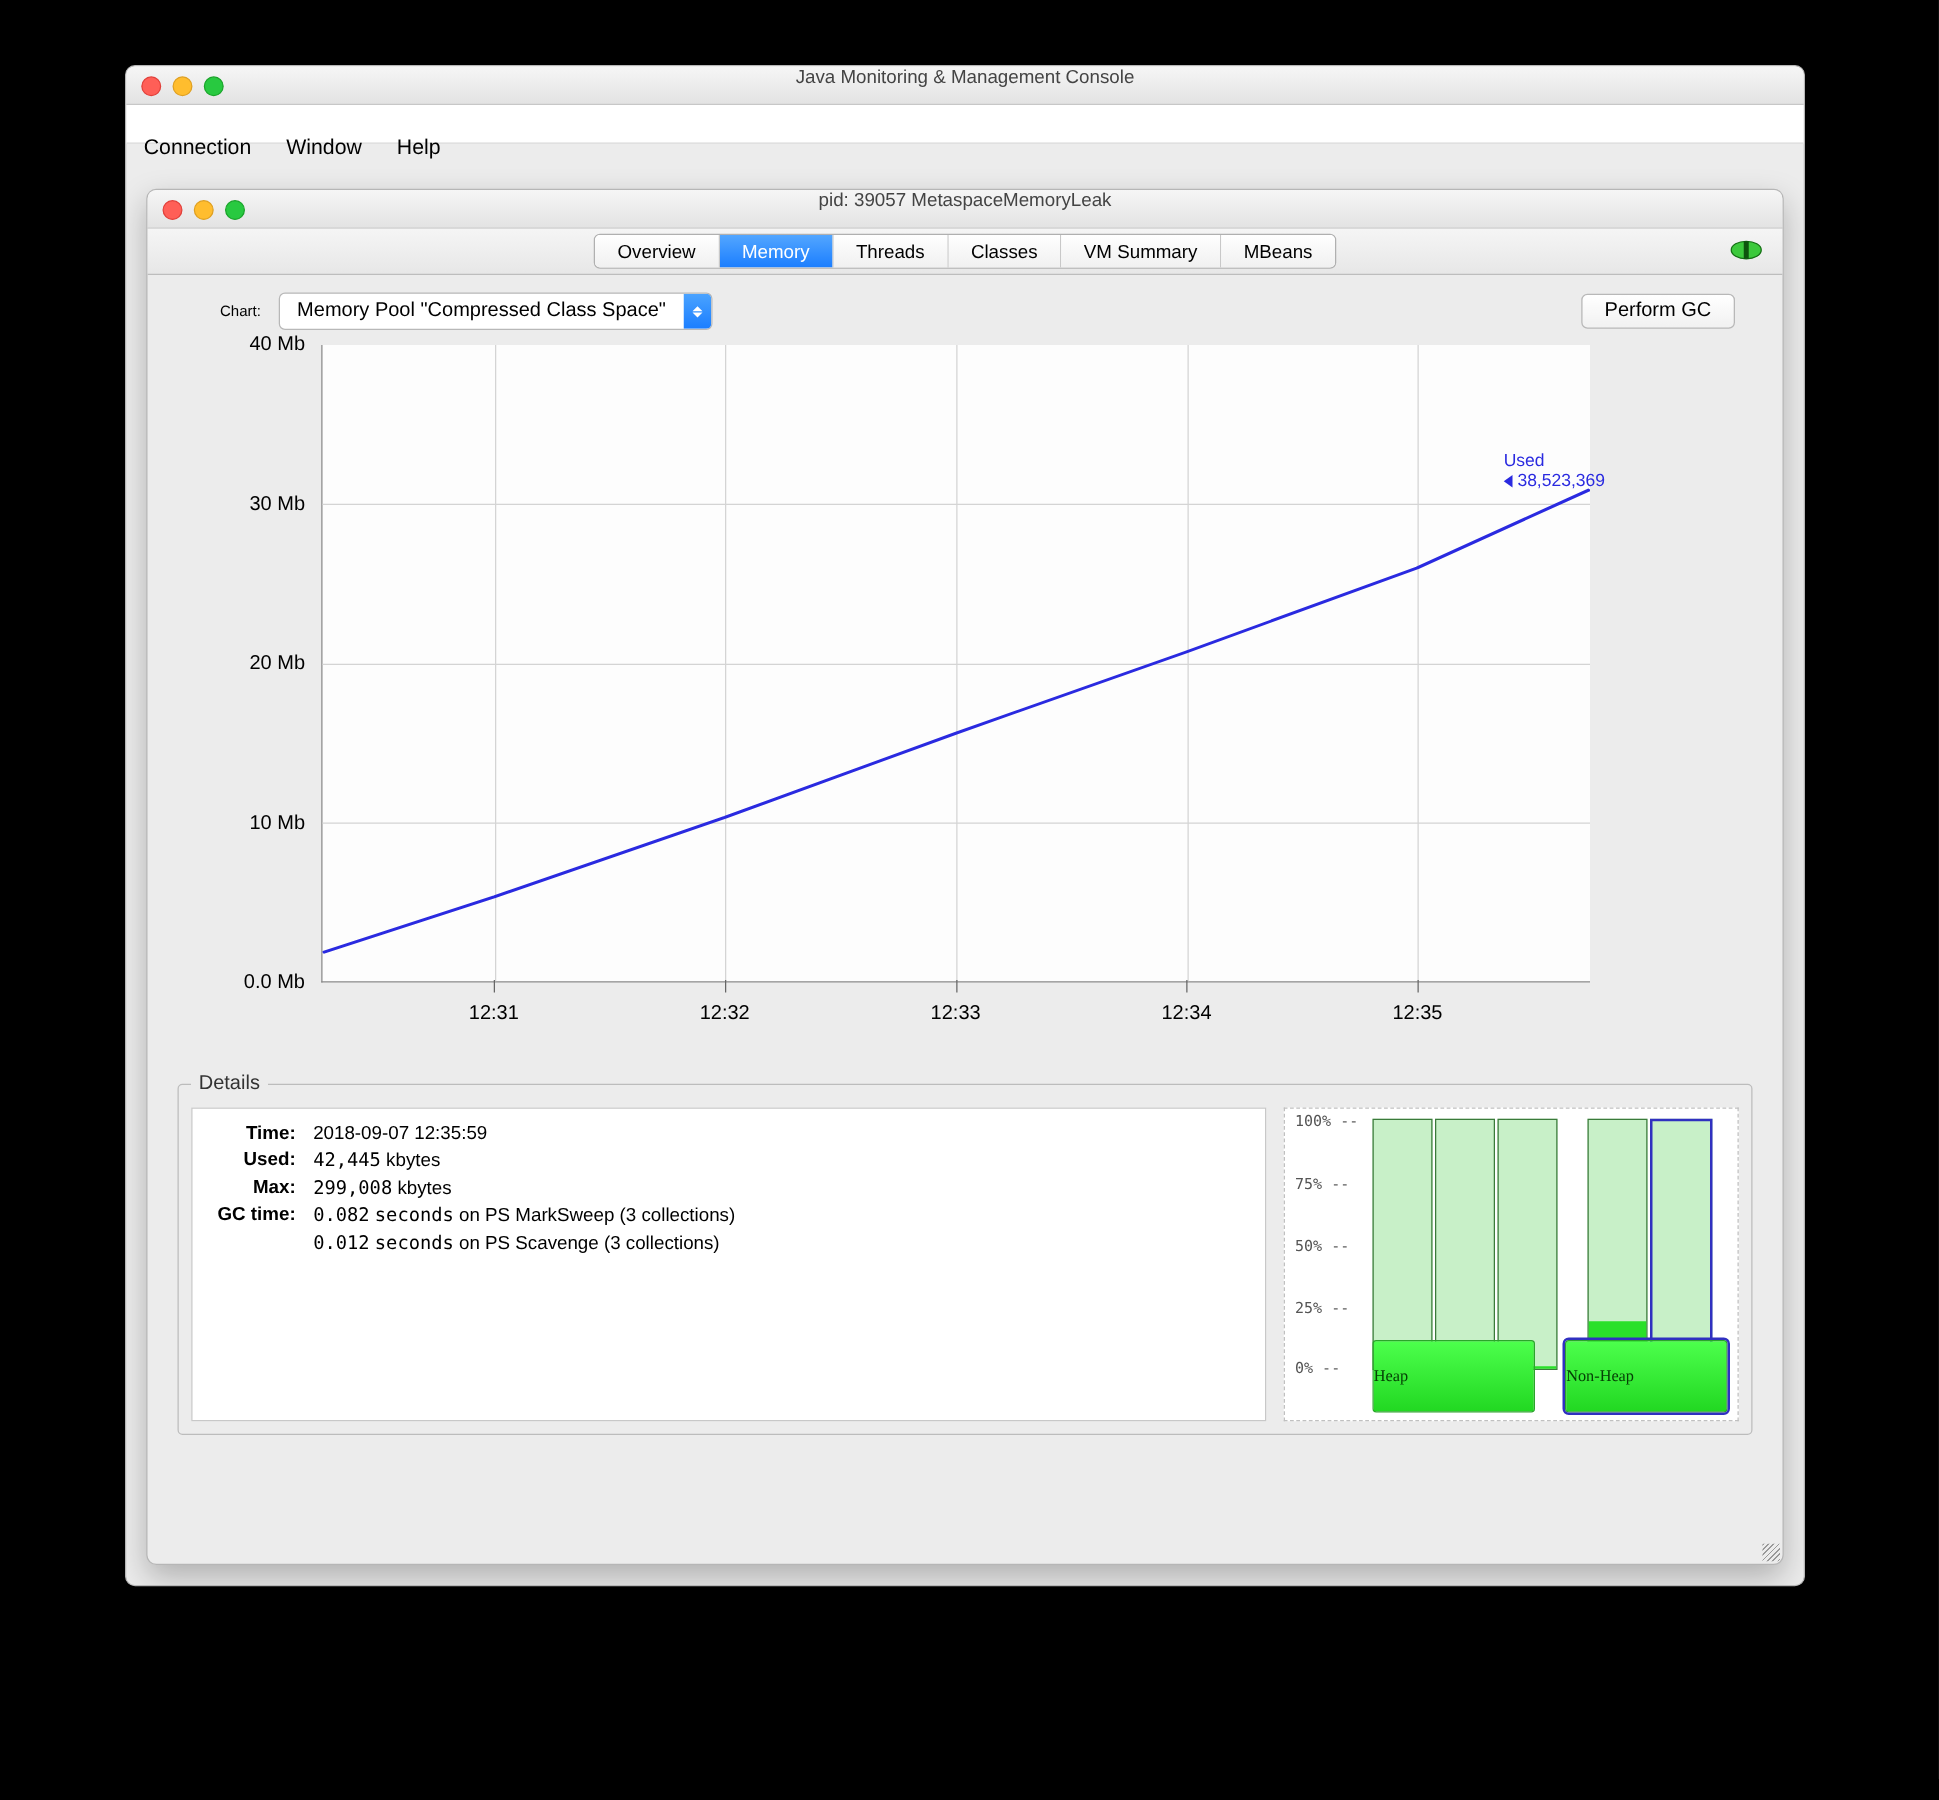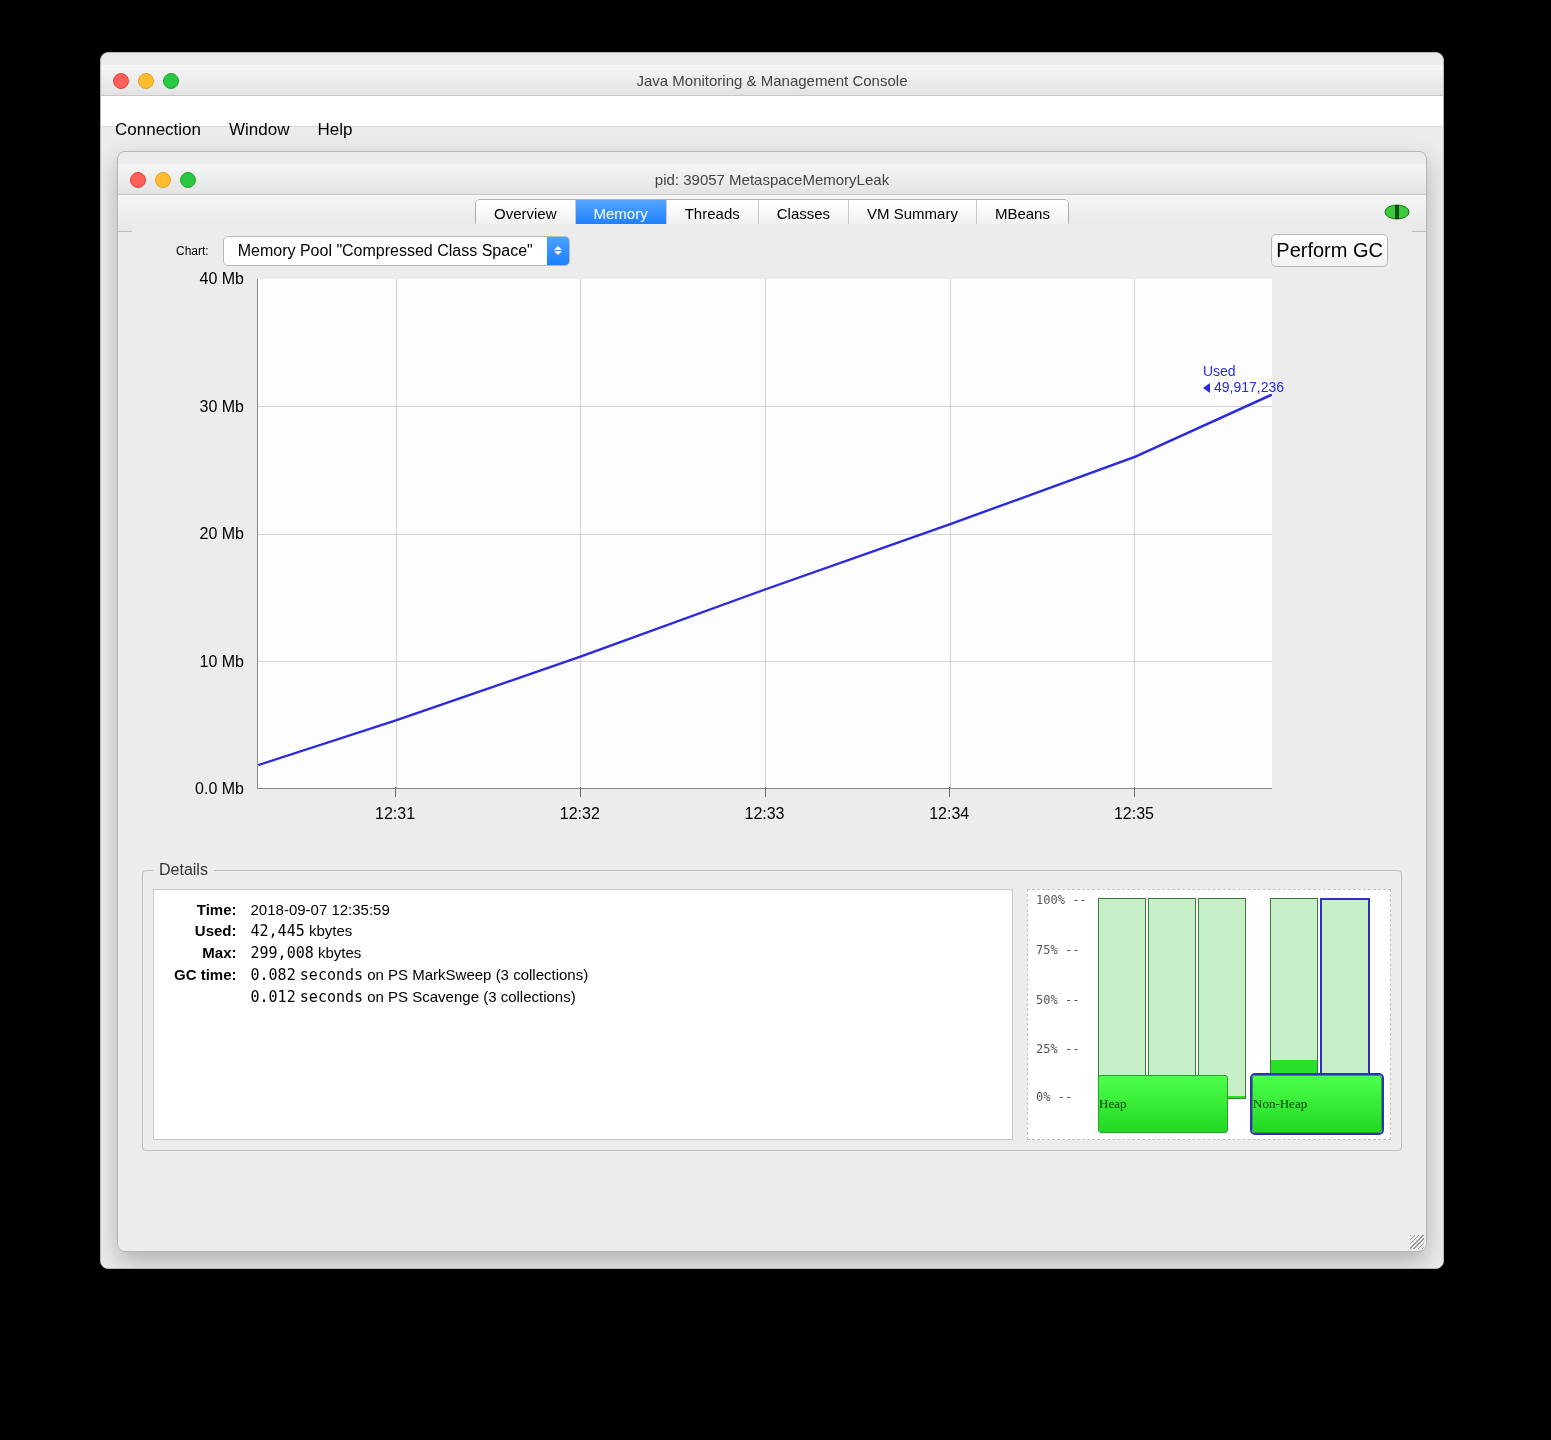--- a/index.html
+++ b/index.html
@@ -1,18 +1,18 @@
 <!DOCTYPE html>
 <html><head>
 <meta charset="utf-8">
 <style>
   html,body{margin:0;padding:0;background:#000;font-family:"Lucida Grande","Helvetica Neue",Arial,sans-serif;font-size:13px;color:#000;}
   .stage{width:1551px;height:1440px;position:relative;}
   .outer-window{position:absolute;left:100px;top:52px;width:1342px;height:1215px;background:#ececec;border:1px solid #b6b6b6;border-radius:8px;box-shadow:0 25px 60px rgba(0,0,0,.6);overflow:hidden;}
-  .titlebar{height:30px;background:linear-gradient(#f6f6f6,#e3e3e3);border-bottom:1px solid #c7c7c7;display:flex;align-items:center;position:relative;margin-top:12px;}
+  .titlebar{height:30px;background:linear-gradient(#f6f6f6,#e3e3e3);border-bottom:1px solid #c7c7c7;display:flex;position:relative;}
   .traffic{position:absolute;left:12px;top:8px;display:flex;gap:9px;}
   .dot{width:14px;height:14px;border-radius:50%;}
   .dot.red{background:#ff5f57;border:1px solid #e1413b;}
   .dot.yel{background:#ffbd2e;border:1px solid #dfa022;}
   .dot.grn{background:#28c940;border:1px solid #1ba42b;}
   .titlebar .title{flex:1;text-align:center;font-size:15px;color:#444;}
   .menubar{height:30px;background:#fff;border-bottom:1px solid #d8d8d8;display:flex;align-items:center;padding:0 14px;gap:28px;font-size:17px;}
   .menubar span{cursor:default;margin-top:38px;}
   .inner-area{position:absolute;left:16px;right:16px;top:98px;bottom:16px;}
   .inner-window{position:absolute;inset:0;background:#ececec;border:1px solid #b6b6b6;border-radius:8px;box-shadow:0 10px 25px rgba(0,0,0,.25);overflow:hidden;}
@@ -24,21 +24,21 @@
   .tab.active{background:linear-gradient(#53a6ff,#1b7eff);color:#fff;}
   .conn-icon{position:absolute;right:16px;top:8px;width:26px;height:18px;}
   .content{position:absolute;left:14px;right:14px;top:72px;bottom:14px;background:#ececec;}
   .chartrow{display:flex;align-items:center;gap:14px;padding:10px 24px 6px 44px;}
   .chartrow label{font-size:12px;}
   .combo{flex:0 0 auto;display:flex;align-items:center;background:#fff;border:1px solid #b8b8b8;border-radius:5px;height:28px;overflow:hidden;}
   .combo .txt{padding:0 14px;font-size:16px;}
   .combo .btn{width:22px;align-self:stretch;background:linear-gradient(#4aa3ff,#1b7eff);display:flex;flex-direction:column;align-items:center;justify-content:center;gap:1px;}
   .combo .btn::before{content:"";border-left:4px solid transparent;border-right:4px solid transparent;border-bottom:4px solid #fff;}
   .combo .btn::after{content:"";border-left:4px solid transparent;border-right:4px solid transparent;border-top:4px solid #fff;}
-  .gcbtn{margin-left:auto;background:linear-gradient(#fff,#f1f1f1);border:1px solid #b8b8b8;border-radius:5px;padding:4px 4px;font-size:20px;}
+  .gcbtn{margin-left:auto;background:linear-gradient(#fff,#f1f1f1);border:1px solid #b8b8b8;border-radius:5px;padding:4px 18px;font-size:16px;}
   .plot-wrap{position:relative;margin:6px 10px 0 10px;height:560px;}
   .ylabels{position:absolute;left:0;top:0;bottom:50px;width:110px;}
   .ylab{position:absolute;right:8px;font-size:16px;transform:translateY(-50%);}    
   .plot{position:absolute;left:115px;right:130px;top:0;bottom:50px;border-left:1px solid #888;border-bottom:1px solid #888;background:#fdfdfd;}
   .grid-v,.grid-h{position:absolute;background:#d4d4d4;}
   .grid-v{top:0;bottom:0;width:1px;}
   .grid-h{left:0;right:0;height:1px;}
   svg.line{position:absolute;inset:0;width:100%;height:100%;}
   .tickbar{position:absolute;left:115px;right:130px;bottom:20px;height:14px;}
   .tick{position:absolute;top:-18px;width:1px;height:10px;background:#666;}
@@ -135,21 +135,21 @@
               <div class="grid-v" style="left:31.8%"></div>
               <div class="grid-v" style="left:50%"></div>
               <div class="grid-v" style="left:68.2%"></div>
               <div class="grid-v" style="left:86.4%"></div>
               <svg class="line" viewBox="0 0 100 100" preserveAspectRatio="none">
                 <polyline points="0,95.5 13.6,86.7 31.8,74.2 50,61 68.2,48.2 86.4,35 100,22.7" fill="none" stroke="#2a2ae0" stroke-width="0.4"></polyline>
               </svg>
             </div>
             <div class="marker" style="top:15%">
               <div><span>Used</span></div>
-              <div><span class="tri"></span><span>49,917,236</span></div>
+              <div><span class="tri"></span><span>38,523,369</span></div>
             </div>
             <div class="tickbar">
               <span class="tick" style="left:13.6%"></span>
                 <span class="ticklab" style="left:13.6%">12:31</span>
               <span class="tick" style="left:31.8%"></span>
                 <span class="ticklab" style="left:31.8%">12:32</span>
               <span class="tick" style="left:50%"></span>  
                 <span class="ticklab" style="left:50%">12:33</span>
               <span class="tick" style="left:68.2%"></span>
                 <span class="ticklab" style="left:68.2%">12:34</span>

